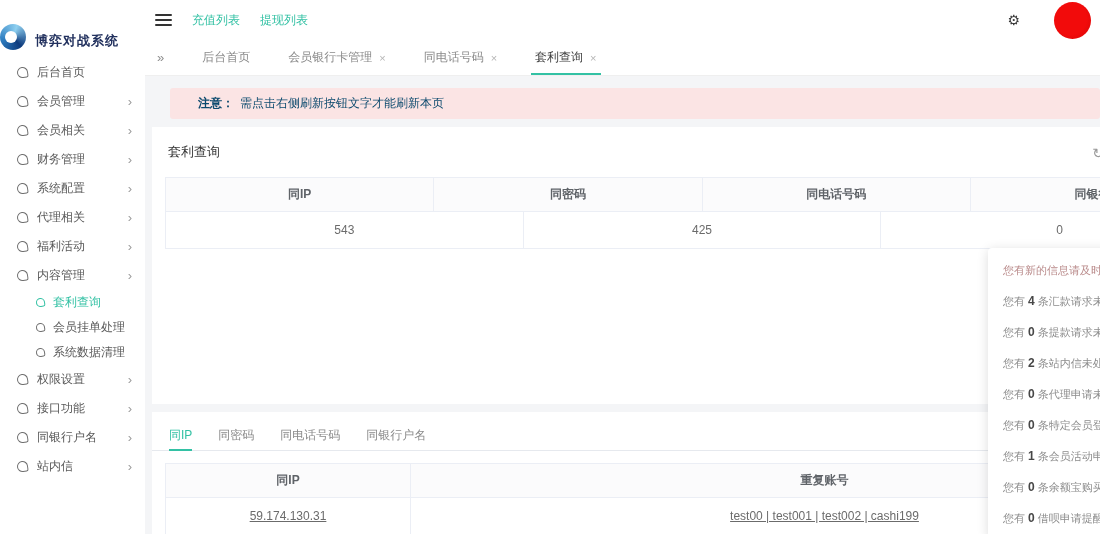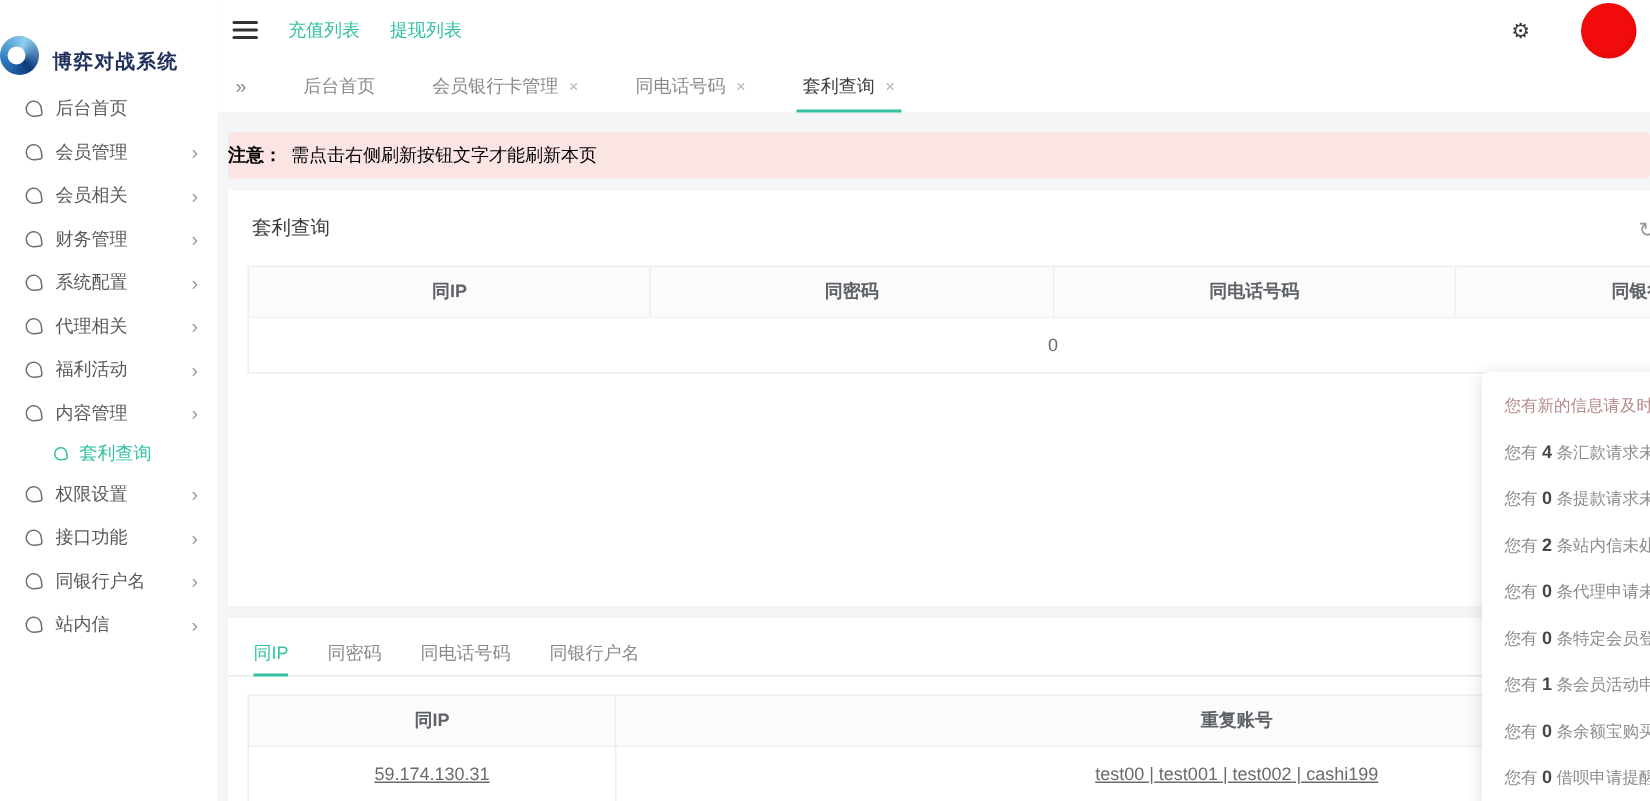--- a/index.html
+++ b/index.html
@@ -35,21 +35,21 @@
   .gear { font-size:14px; color:#3a3a3a; cursor:pointer; line-height:1; }
   .avatar { width:37px; height:37px; border-radius:50%; background:radial-gradient(circle at 45% 45%, #f20b0b 55%, #d60404 100%); margin-left:14px; margin-right:-3px; cursor:pointer; flex-shrink:0; }
 
   .tabbar { height:36px; background:#fff; border-bottom:1px solid #efefef; display:flex; align-items:stretch; padding:0 12px; gap:38px; flex-shrink:0; }
   .tab-arrows { align-self:center; color:#8d8d8d; font-size:13px; cursor:pointer; }
   .tab { display:flex; align-items:center; gap:7px; color:#8a8a8a; cursor:pointer; position:relative; white-space:nowrap; }
   .tab .close { color:#b5b5b5; font-size:11px; }
   .tab.active { color:#3c3c3c; }
   .tab.active::after { content:""; position:absolute; left:-4px; right:-4px; bottom:0; height:2px; background:var(--accent); }
 
-  .notice { margin:12px 0 0 7px; height:31px; line-height:31px; background:#fbe4e4; border-radius:3px; padding:0 0; color:#000000; white-space:nowrap; overflow:hidden; flex-shrink:0; }
+  .notice { margin:12px 0 0 25px; height:31px; line-height:31px; background:#fbe4e4; border-radius:3px; padding:0 28px; color:#0c4a6e; white-space:nowrap; overflow:hidden; flex-shrink:0; }
   .notice b { margin-right:6px; }
 
   .card { background:#fff; margin:8px 0 0 7px; position:relative; }
   .card1 { height:277px; padding-top:16px; flex-shrink:0; }
   .card-title { font-size:13px; color:#3a3a3a; padding:0 16px 16px; }
   .refresh { position:absolute; top:18px; right:-4px; color:#999; font-size:14px; cursor:pointer; }
 
   .tbl { width:1075px; border:1px solid #ebeef5; }
   .tr { display:flex; }
   .tr + .tr { border-top:1px solid #ebeef5; }
@@ -120,20 +120,28 @@
         <span class="m-arrow">›</span>
       </div>
       <div class="m-item">
         <span class="m-icon"></span>
         <span class="m-label">内容管理</span>
         <span class="m-arrow">›</span>
       </div>
       <div class="sub-item active">
         <span class="m-icon"></span>
         <span class="m-label">套利查询</span>
+      </div>
+      <div class="sub-item">
+        <span class="m-icon"></span>
+        <span class="m-label">会员挂单处理</span>
+      </div>
+      <div class="sub-item">
+        <span class="m-icon"></span>
+        <span class="m-label">系统数据清理</span>
       </div>
       <div class="m-item">
         <span class="m-icon"></span>
         <span class="m-label">权限设置</span>
         <span class="m-arrow">›</span>
       </div>
       <div class="m-item">
         <span class="m-icon"></span>
         <span class="m-label">接口功能</span>
         <span class="m-arrow">›</span>
@@ -193,20 +201,22 @@
       <div class="card-title">套利查询</div>
       <span class="refresh">↻</span>
       <div class="tbl sum-tbl">
         <div class="tr">
           <div class="th">同IP</div>
           <div class="th">同密码</div>
           <div class="th">同电话号码</div>
           <div class="th">同银行户名</div>
         </div>
         <div class="tr">
+          <div class="td">543</div>
+          <div class="td">425</div>
           <div class="td">0</div>
         </div>
       </div>
     </section>
 
     <section class="card card2">
       <div class="dtabs">
         <span class="dtab active">同IP</span>
         <span class="dtab">同密码</span>
         <span class="dtab">同电话号码</span>

